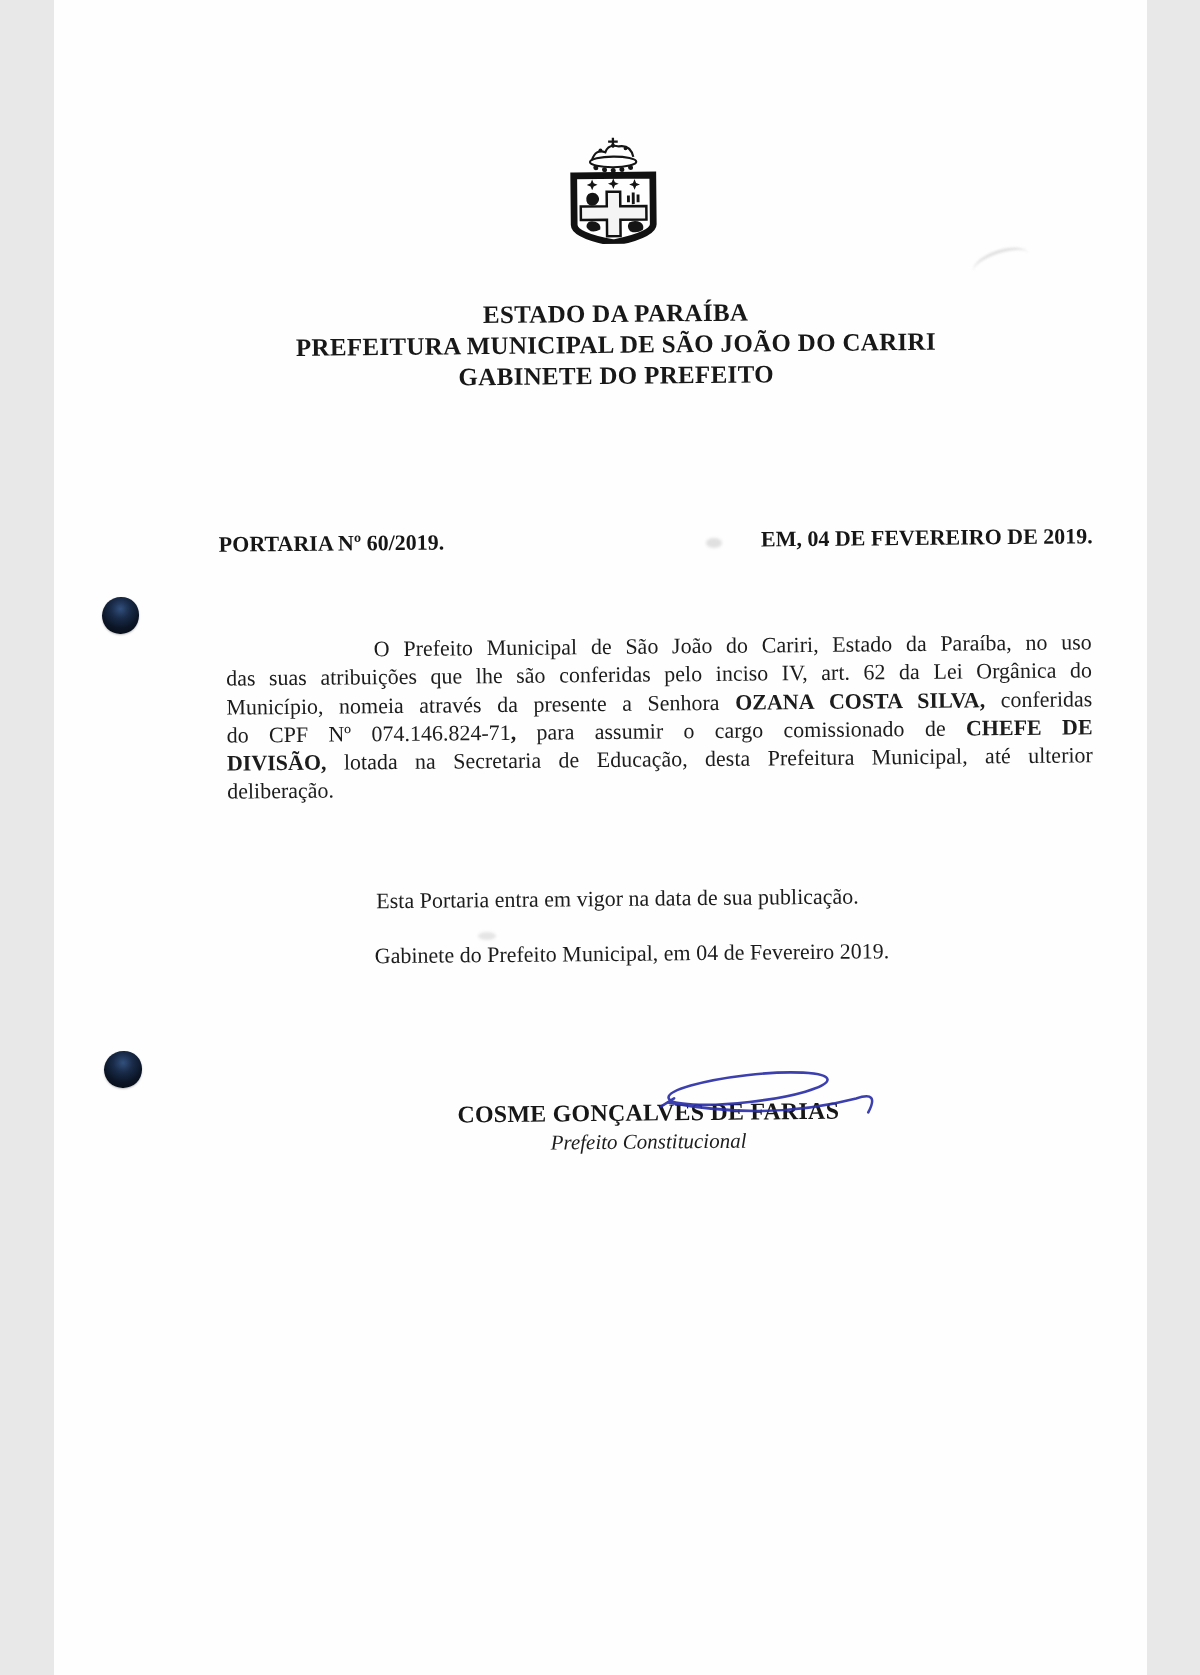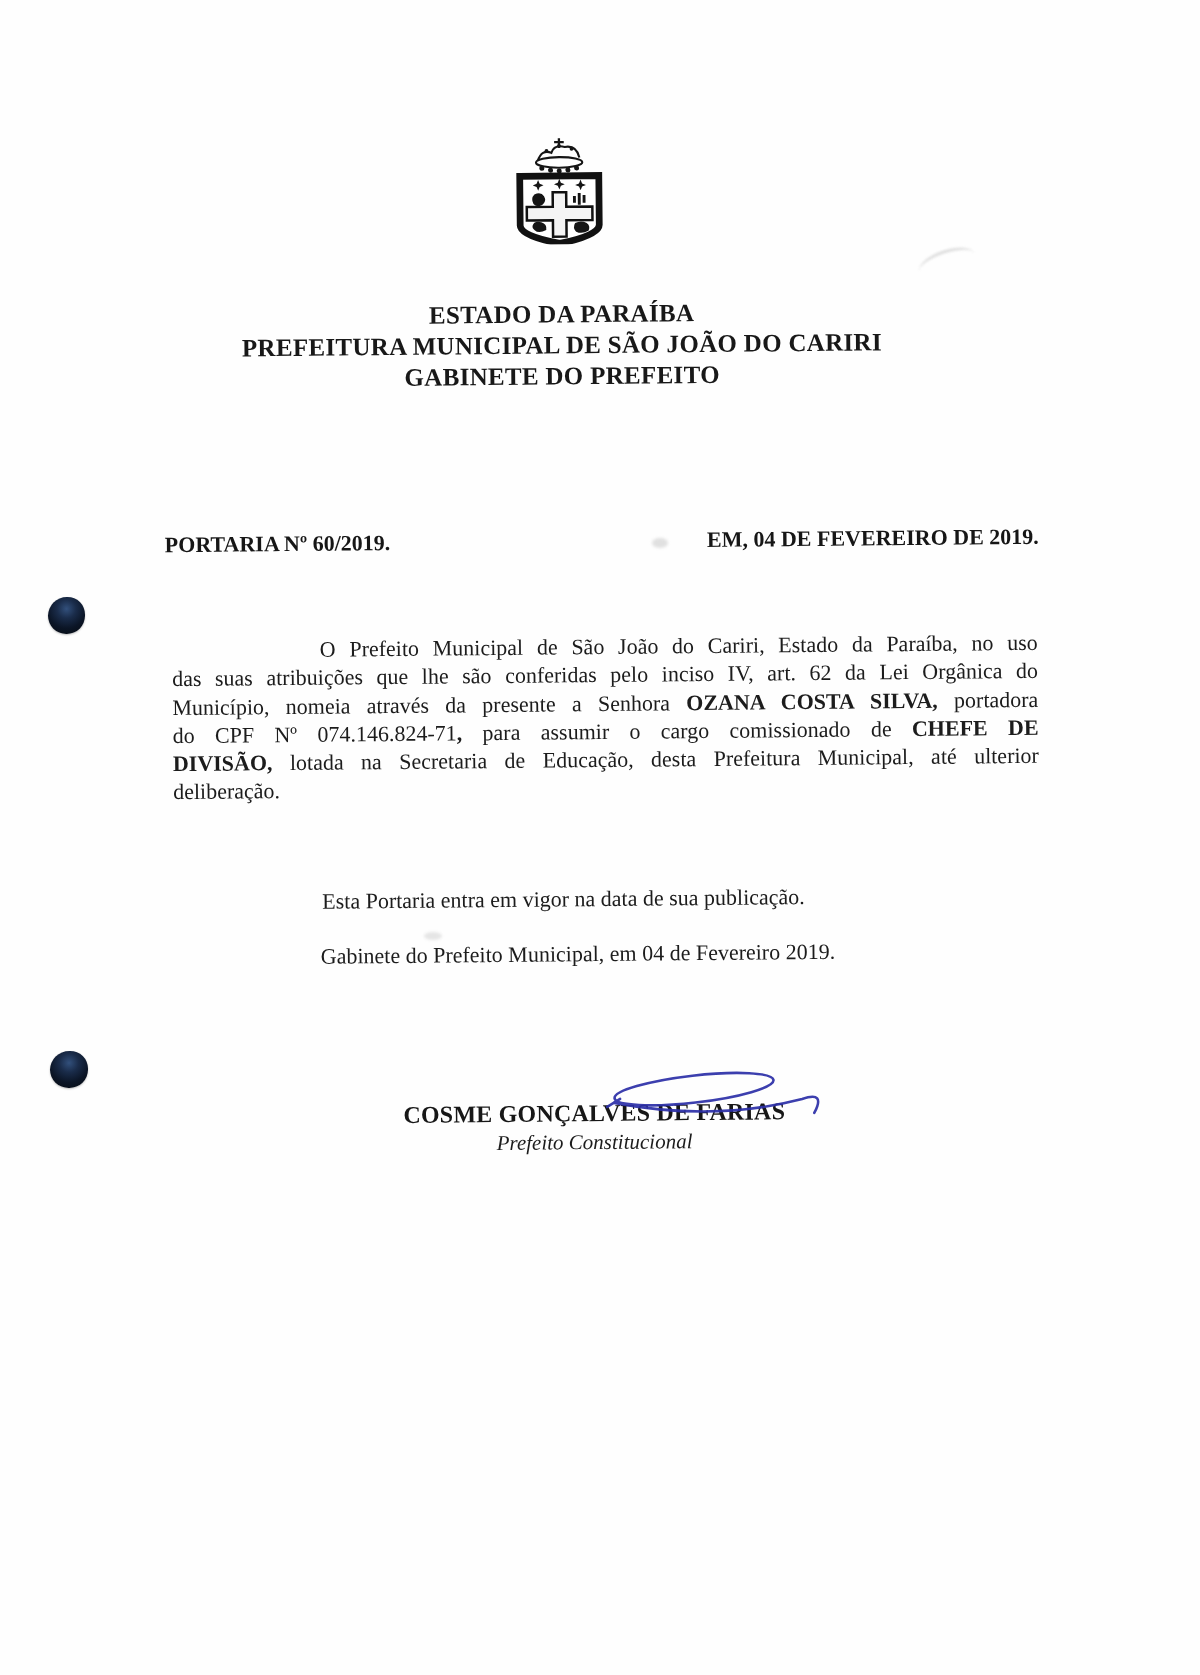--- a/index.html
+++ b/index.html
@@ -1,18 +1,18 @@
 <!DOCTYPE html>
 <html><head>
 <meta charset="utf-8">
 <style>
   html,body{margin:0;padding:0;background:#e8e8e8;}
   .page{
     position:relative;
-    width:1200px;height:1675px;
+    width:1093px;height:1675px;
     margin:0 auto;
     background:#fefefe;
     overflow:hidden;
     font-family:"Liberation Serif","DejaVu Serif",serif;
     color:#1e1e1e;
   }
   .scan-tilt{
     position:absolute;inset:0;
     transform:rotate(-0.55deg);
     transform-origin:50% 40%;
@@ -120,21 +120,21 @@
     </div>
 
     <div class="metarow">
       <span>PORTARIA Nº 60/2019.</span>
       <span>EM, 04 DE FEVEREIRO DE 2019.</span>
     </div>
 
     <div class="bodytext">
         <div class="body-line"><span>O Prefeito Municipal de São João do Cariri, Estado da Paraíba, no uso</span></div>
         <div class="body-line"><span>das suas atribuições que lhe são conferidas pelo inciso IV, art. 62 da Lei Orgânica do</span></div>
-        <div class="body-line"><span>Município, nomeia através da presente a Senhora </span><span class="b">OZANA COSTA SILVA,</span><span> portadora</span></div>
+        <div class="body-line"><span>Município, nomeia através da presente a Senhora </span><span class="b">OZANA COSTA SILVA,</span><span> conferidas</span></div>
         <div class="body-line"><span>do CPF Nº 074.146.824-71</span><span class="b">,</span><span> para assumir o cargo comissionado de </span><span class="b">CHEFE DE</span></div>
         <div class="body-line"><span class="b">DIVISÃO,</span><span> lotada na Secretaria de Educação, desta Prefeitura Municipal, até ulterior</span></div>
         <div class="body-line"><span>deliberação.</span></div>
       </div>
 
     <div class="effect-line">Esta Portaria entra em vigor na data de sua publicação.</div>
     <div class="place-line">Gabinete do Prefeito Municipal, em 04 de Fevereiro 2019.</div>
 
     <div class="sig-block">
       <div class="sig-name">COSME GONÇALVES DE FARIAS</div>

